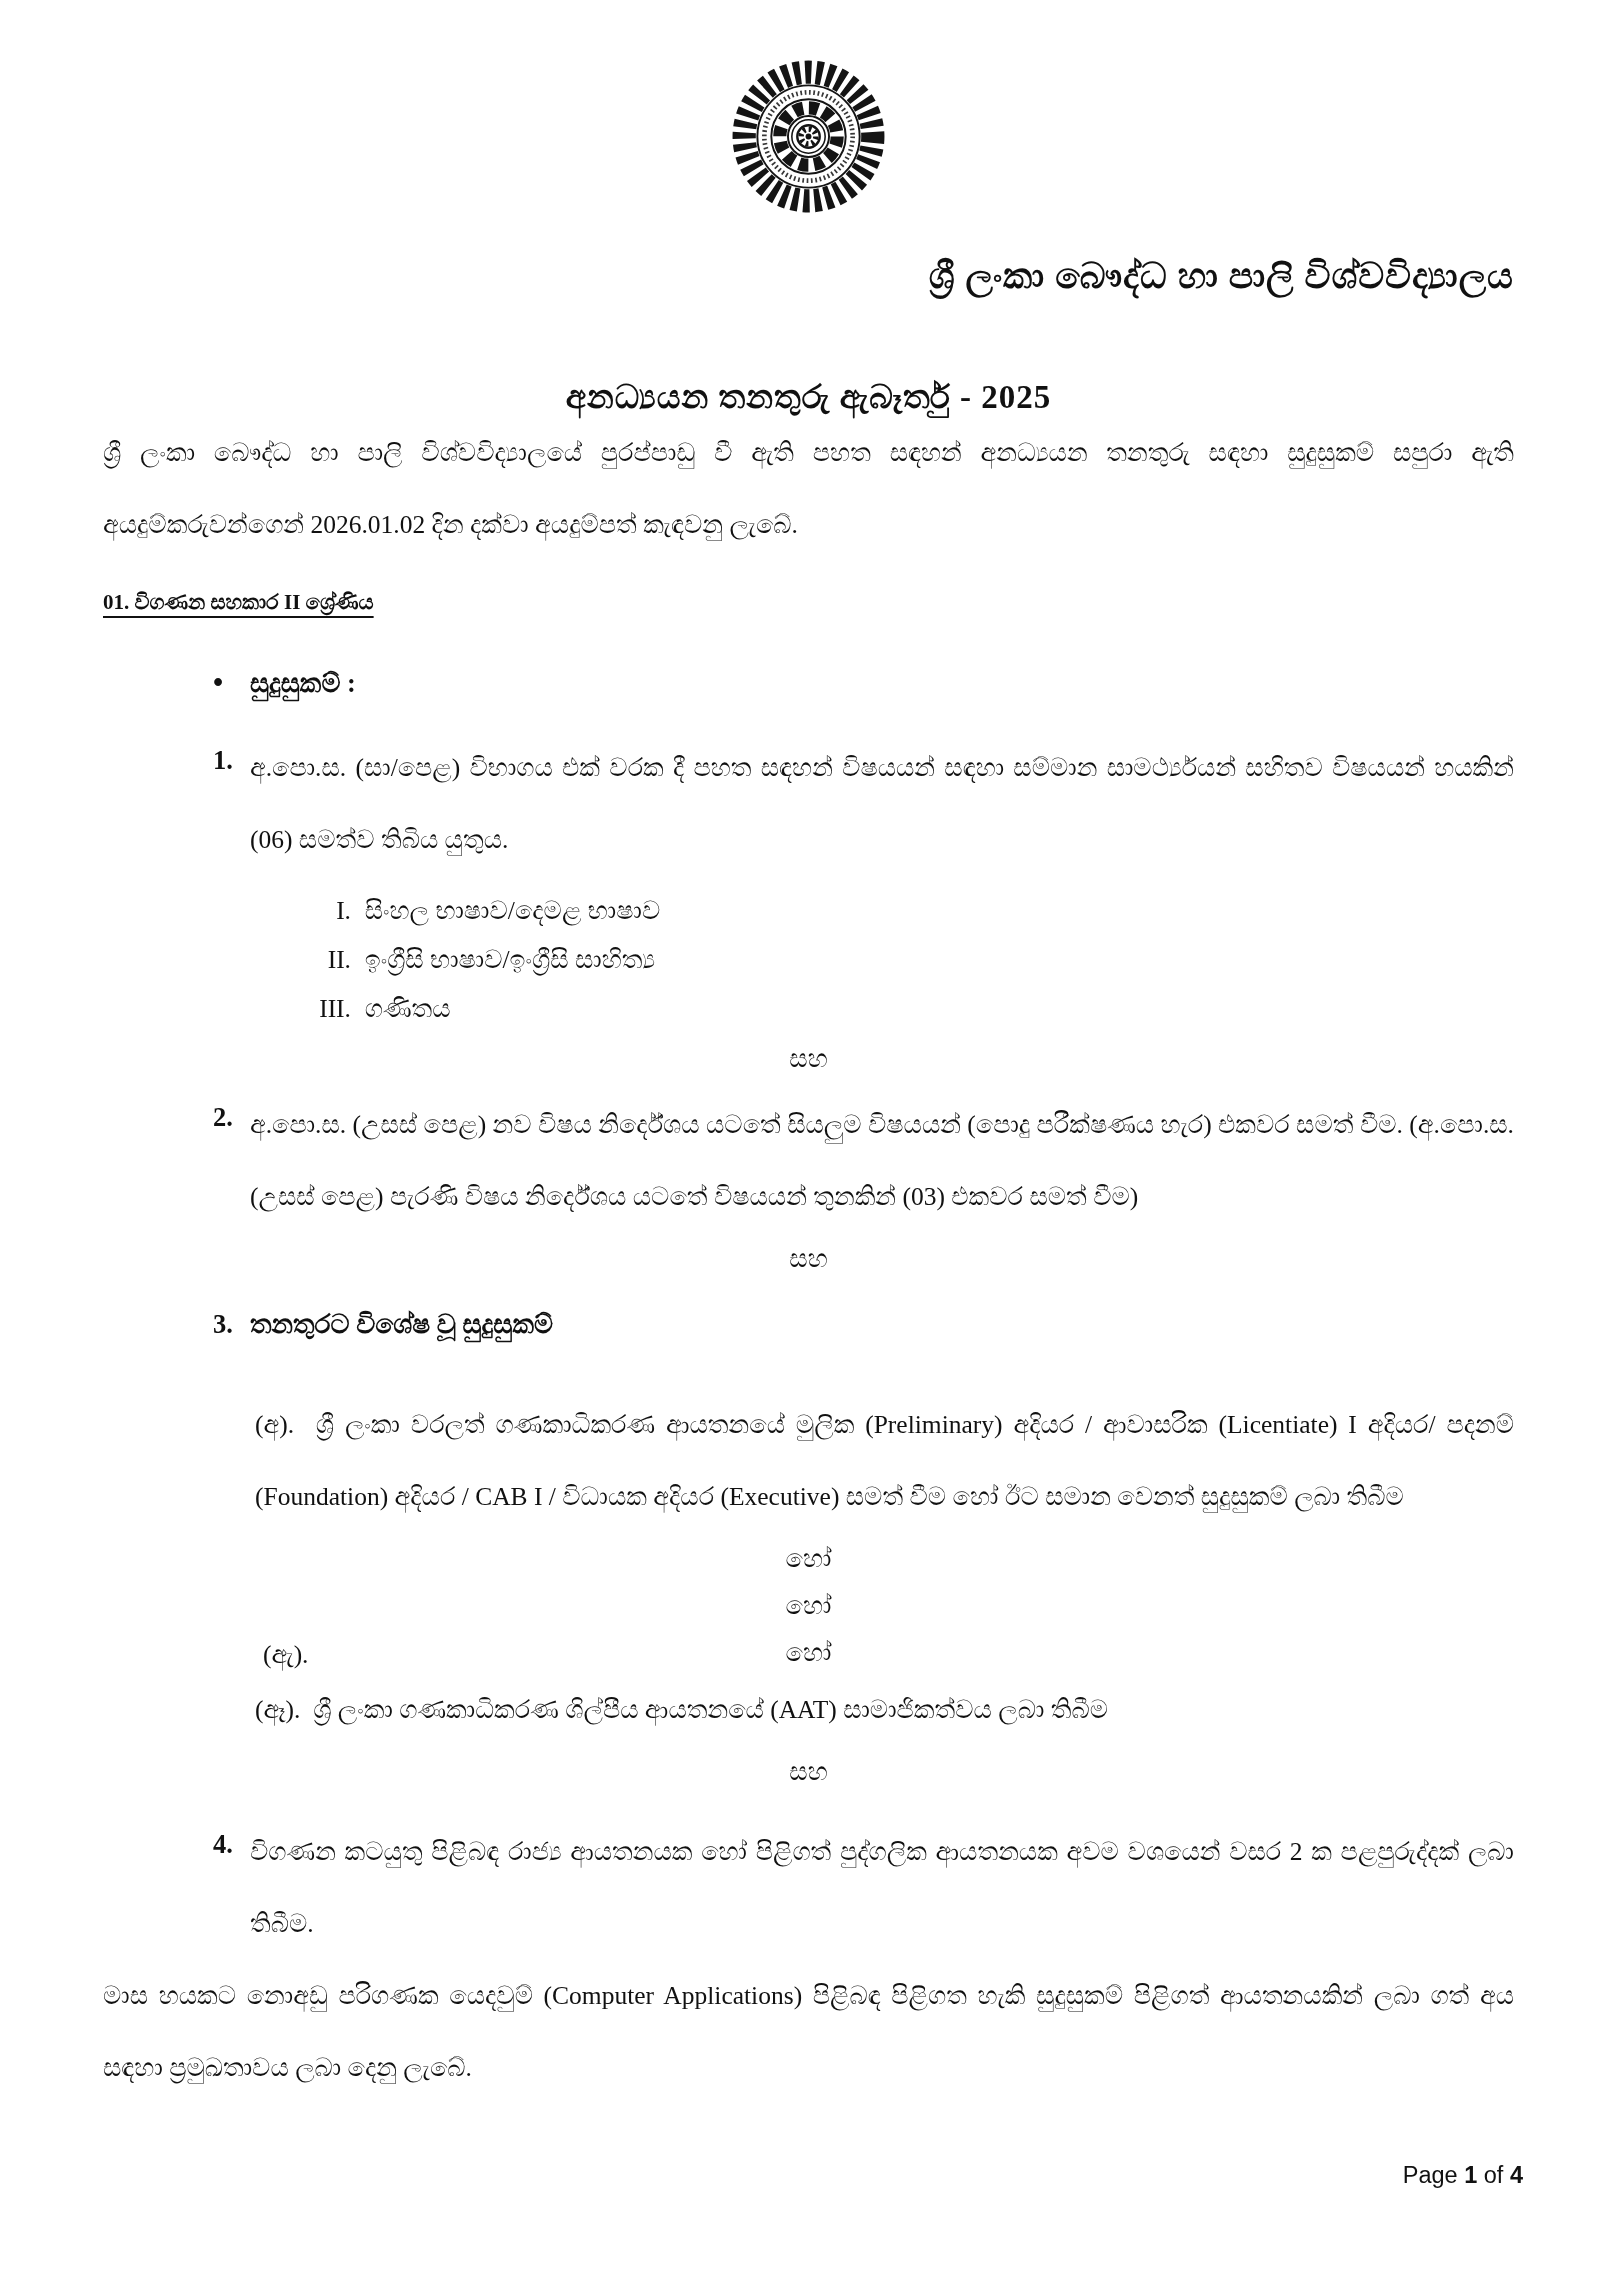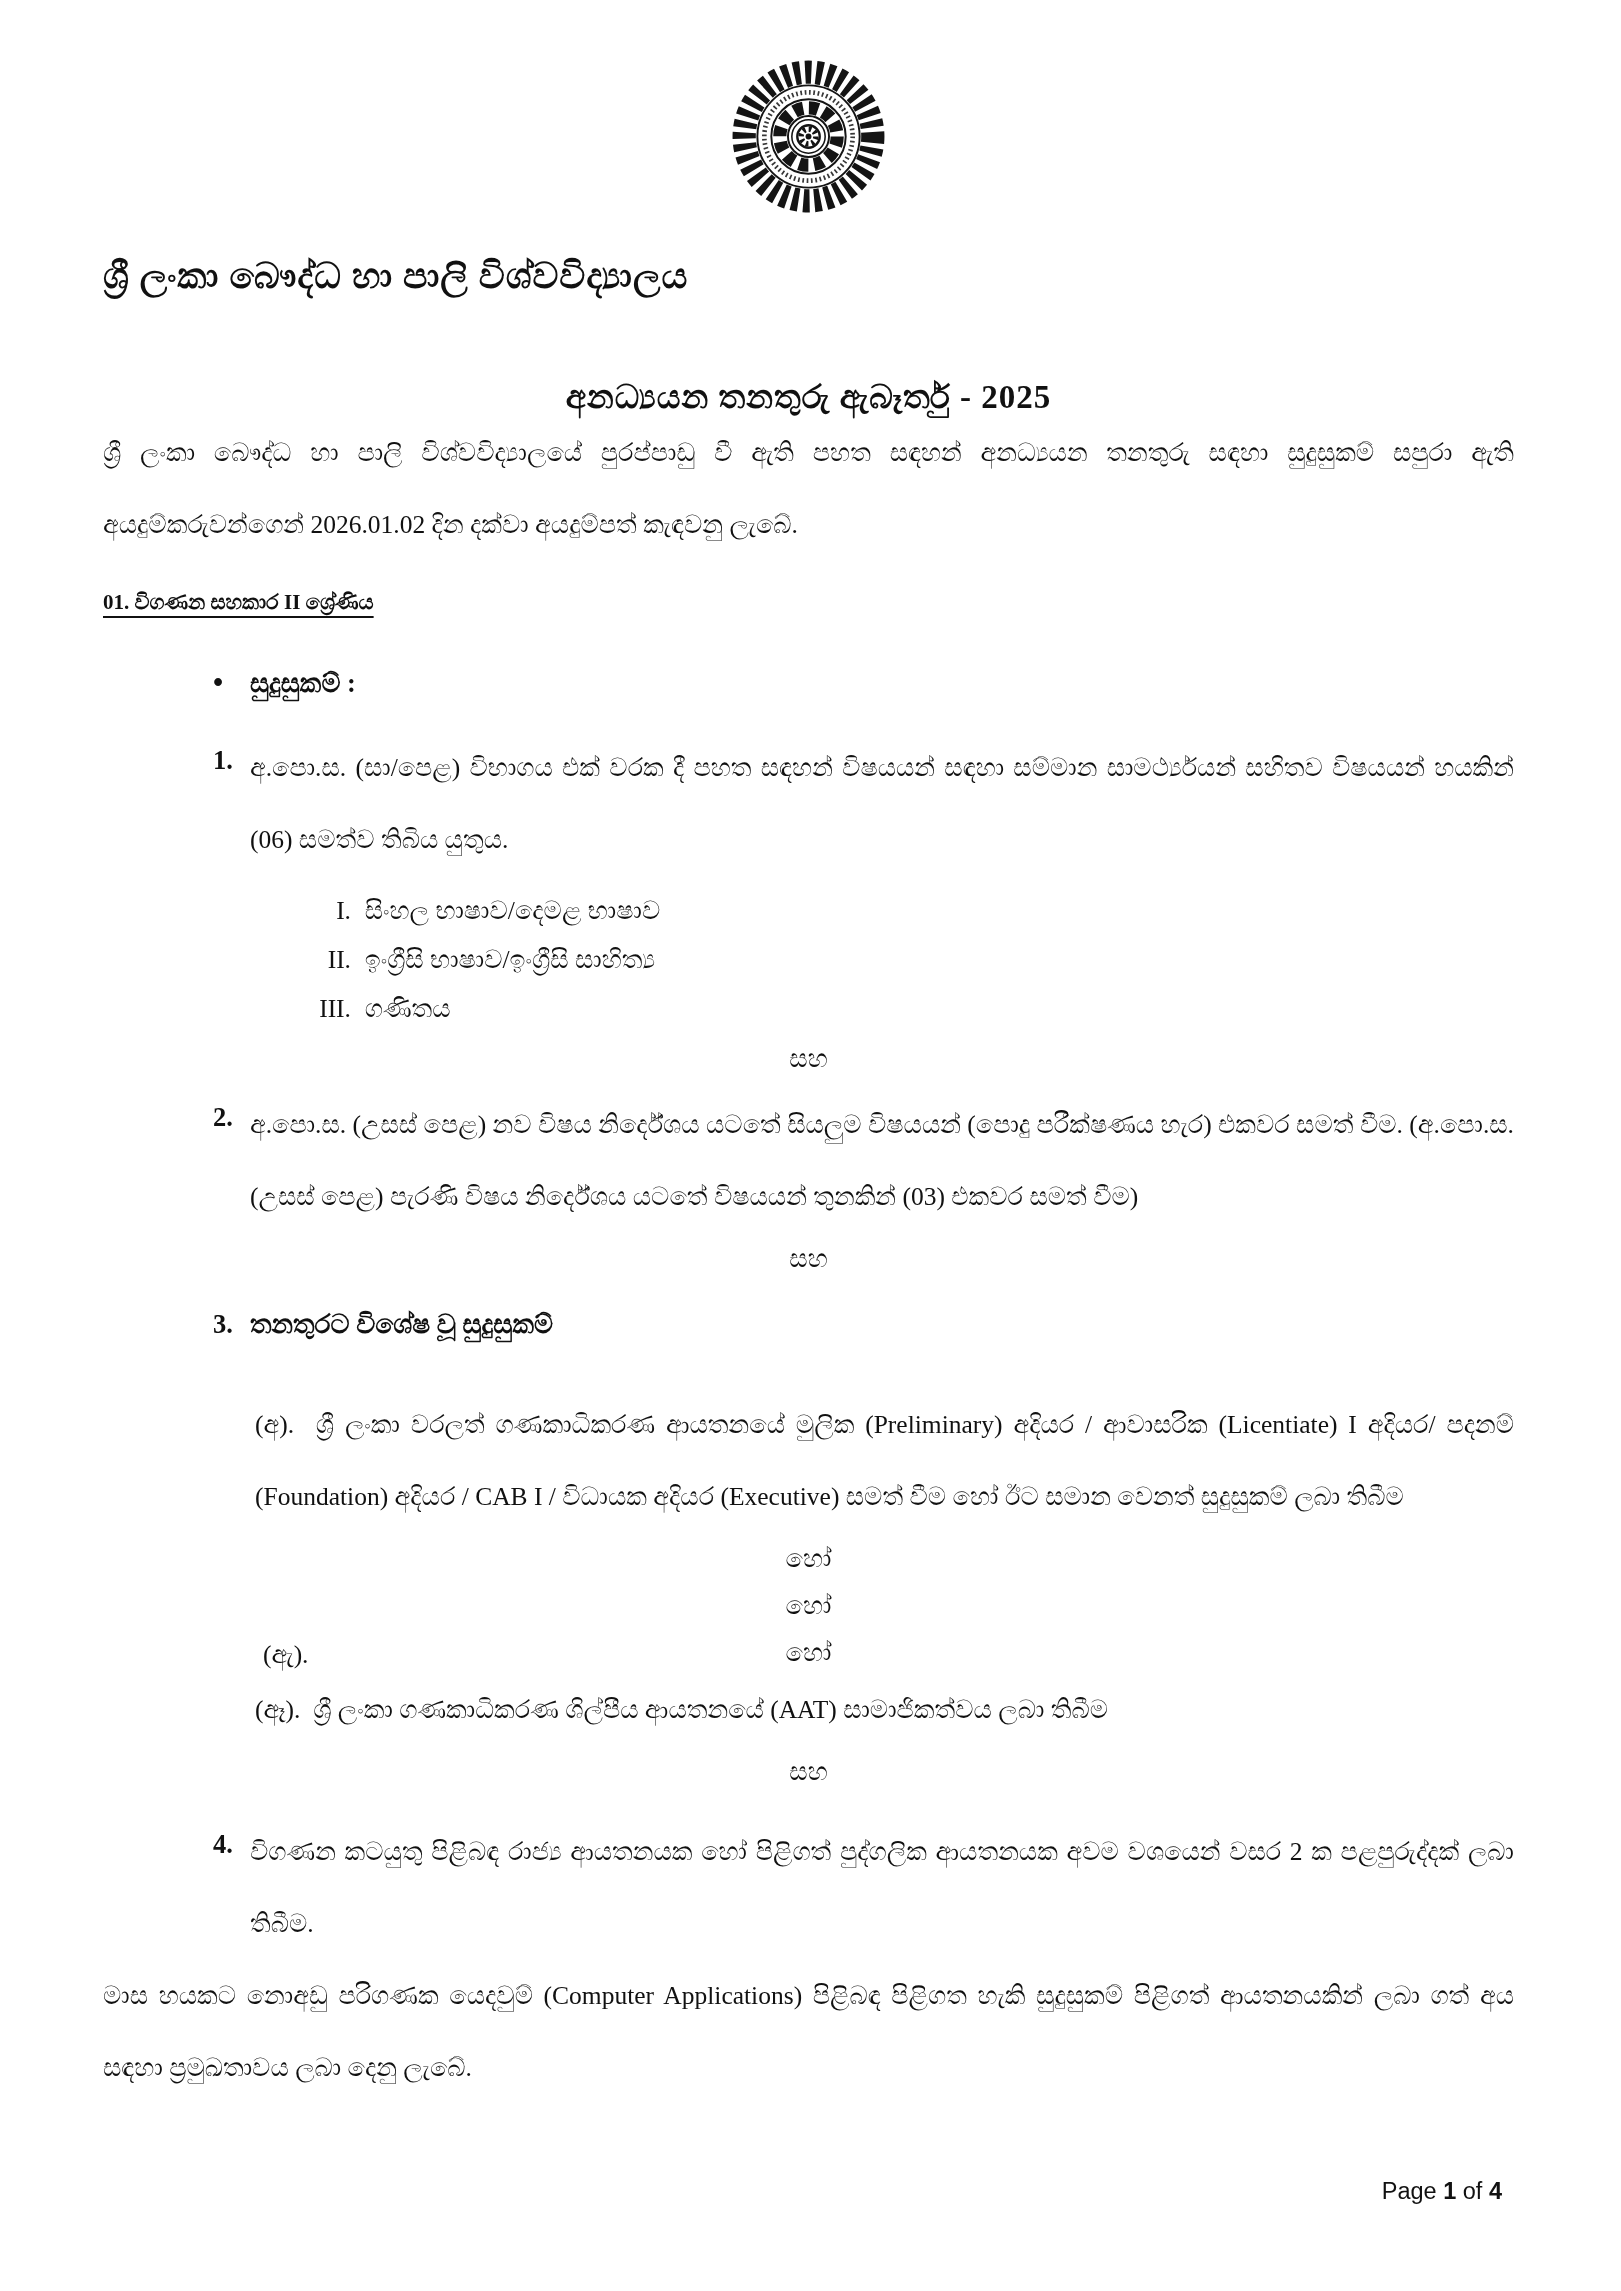--- a/index.html
+++ b/index.html
@@ -6,21 +6,21 @@
   .page{
     width:1621px;height:2292px;margin:0 auto;background:#ffffff;
     position:relative;overflow:hidden;
     font-family:"Liberation Serif","DejaVu Sans",serif;
     color:#111;
   }
   .content{padding:0 107px 0 103px;}
   .logo-row{padding-top:59px;height:157px;text-align:center;}
   .logo-row svg{display:inline-block;}
   h1.university-name{
-    margin:39px 0 0;text-align:left;font-size:36px;font-weight:bold;letter-spacing:1px;
+    margin:39px 0 0;text-align:right;font-size:36px;font-weight:bold;letter-spacing:1px;
   }
   h2.notice-title{
     margin:82px 0 0;text-align:center;font-size:33px;font-weight:bold;letter-spacing:1px;
   }
   p.body-par{
     margin:0;font-size:25.5px;line-height:72px;text-align:justify;
   }
   .intro{margin-top:49px;}
   .section-heading{
     margin:29px 0 0;font-size:21px;font-weight:bold;
@@ -42,23 +42,23 @@
     font-size:26.5px;font-weight:bold;line-height:56px;}
   .item3-heading .num{position:absolute;left:110px;top:0;font-weight:bold;font-size:26.5px;}
   .opt{position:relative;padding-left:152px;margin-top:0;}
   .opt.first{margin-top:37px;}
   .opt .label{font-size:25.5px;}
   .opt.hang{padding-left:235px;}
   .opt.hang .label{position:absolute;left:160px;top:0;line-height:56px;}
   .item4{margin-top:23.5px;}
   .closing{margin-top:25.5px;}
   .footer{
-    position:absolute;top:2162px;right:119px;
+    position:absolute;top:2162px;right:98px;
     font-family:"Liberation Sans","DejaVu Sans",sans-serif;
-    font-size:23.5px;color:#111;margin-top:16px;
+    font-size:23.5px;color:#111;
   }
   .footer b{font-weight:bold;}
 </style>
 </head>
 <body>
 
 <div class="page">
   <div class="content">
 
     <div class="logo-row">

